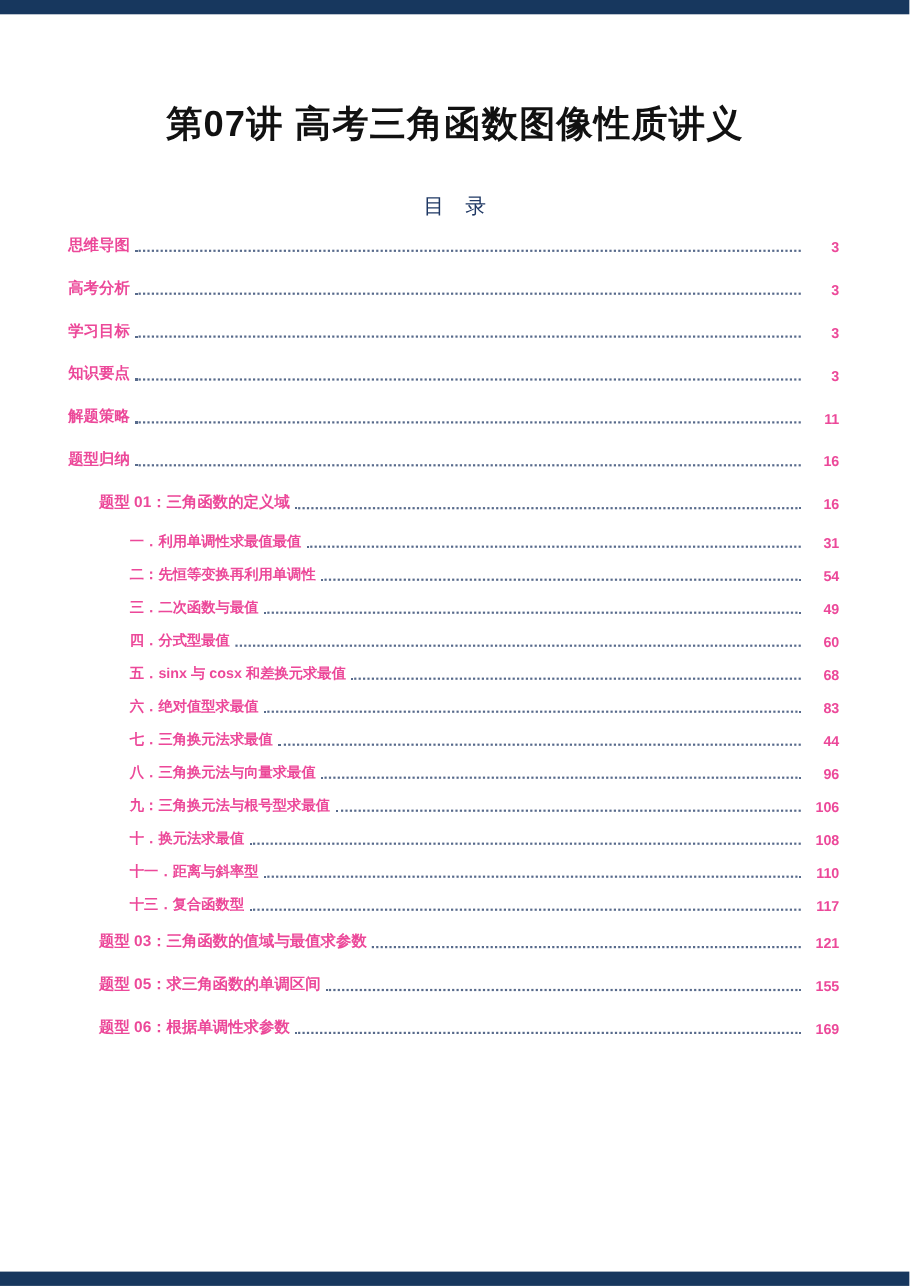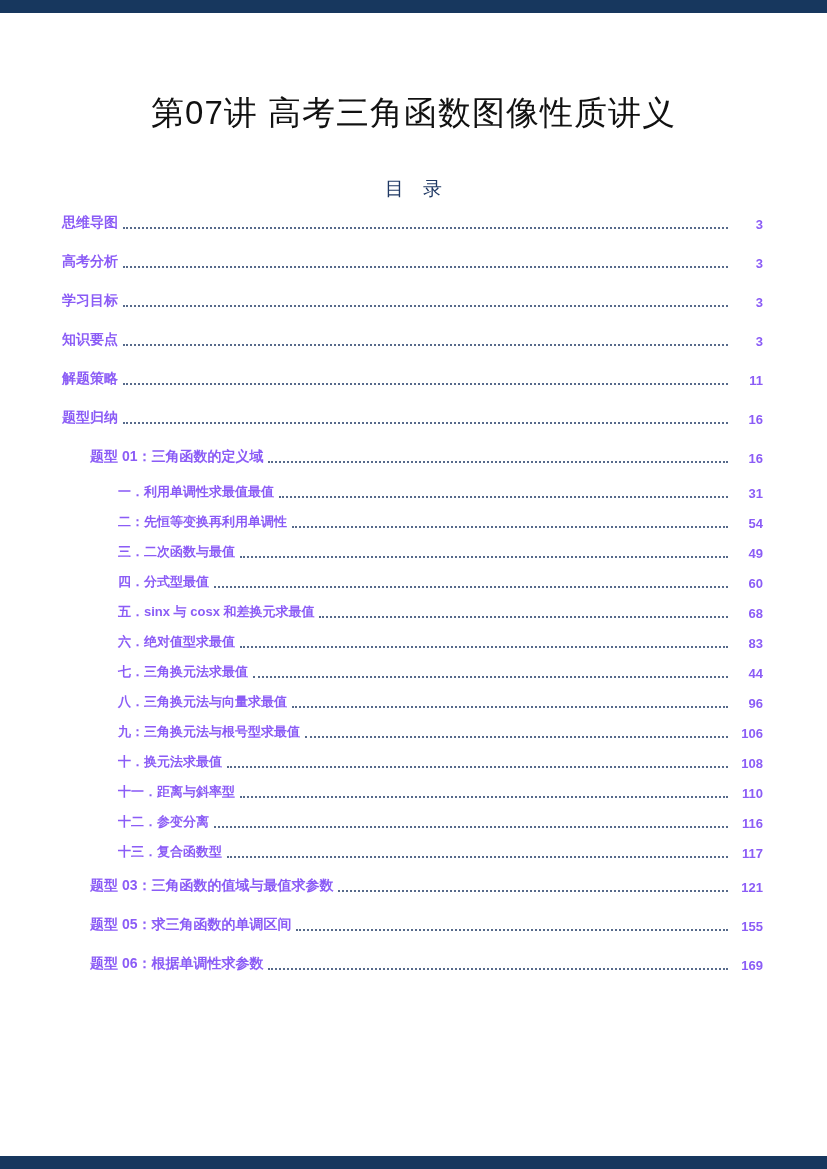--- a/index.html
+++ b/index.html
@@ -24,42 +24,42 @@
   }
   .edge-bar.top { top: 0; }
   .edge-bar.bottom { bottom: 0; }
 
   .doc-title {
     margin: 0;
     padding-top: 94px;
     text-align: center;
     font-size: 33px;
     line-height: 38px;
-    font-weight: normal;
+    font-weight: bold;
     color: #111111;
     letter-spacing: 1px;
   }
   .toc-heading {
     margin: 46px 0 0 0;
     text-align: center;
     font-size: 19px;
     line-height: 22px;
     font-weight: normal;
     color: #1F3864;
   }
 
   .toc {
     margin-top: 6px;
     padding: 0 64px 0 62px;
   }
   .toc-row {
     display: flex;
     align-items: flex-end;
     box-sizing: border-box;
-    color: #8b5cf6;
+    color: #ec4899;
     font-weight: bold;
     cursor: pointer;
   }
   .toc-row.lvl0, .toc-row.lvl1 {
     height: 39px;
     padding-bottom: 13px;
     font-size: 14px;
   }
   .toc-row.lvl2 {
     height: 30px;
@@ -181,25 +181,20 @@
       <span class="toc-label">十．换元法求最值</span>
       <span class="toc-dots"></span>
       <span class="toc-page">108</span>
     </div>
     <div class="toc-row lvl2">
       <span class="toc-label">十一．距离与斜率型</span>
       <span class="toc-dots"></span>
       <span class="toc-page">110</span>
     </div>
     <div class="toc-row lvl2">
-      <span class="toc-label">十二．参变分离</span>
-      <span class="toc-dots"></span>
-      <span class="toc-page">116</span>
-    </div>
-    <div class="toc-row lvl2">
       <span class="toc-label">十三．复合函数型</span>
       <span class="toc-dots"></span>
       <span class="toc-page">117</span>
     </div>
 
     <div class="toc-row lvl1">
       <span class="toc-label">题型 03：三角函数的值域与最值求参数</span>
       <span class="toc-dots"></span>
       <span class="toc-page">121</span>
     </div>

